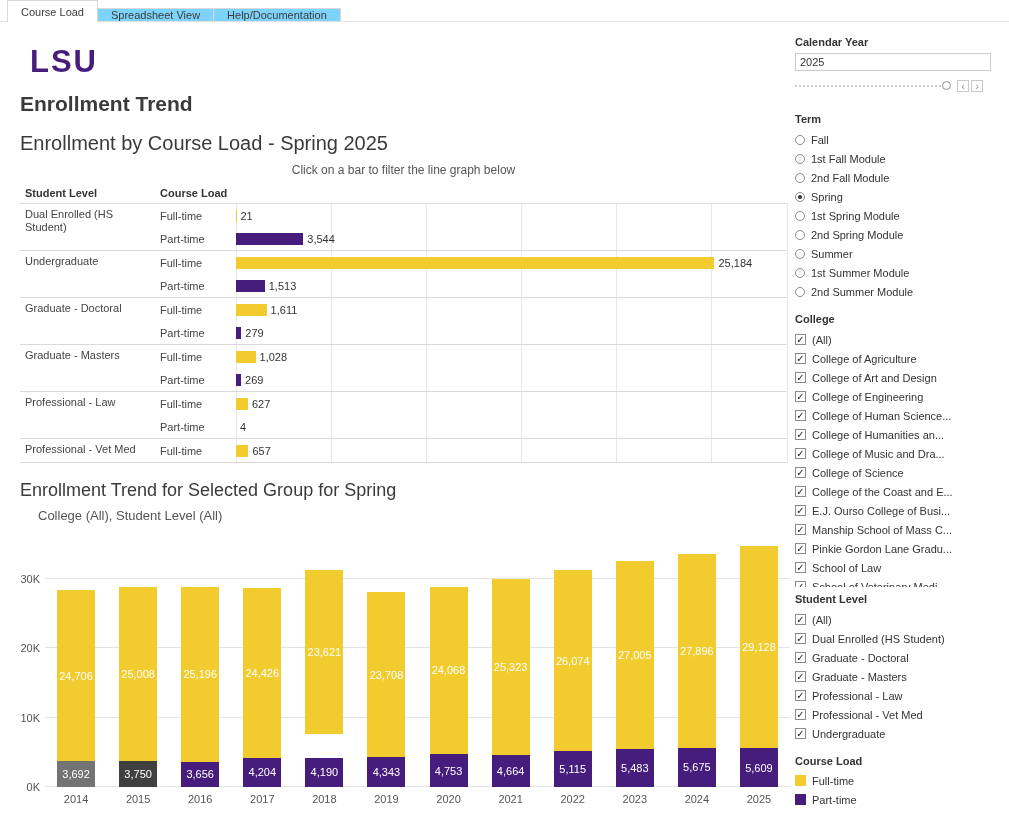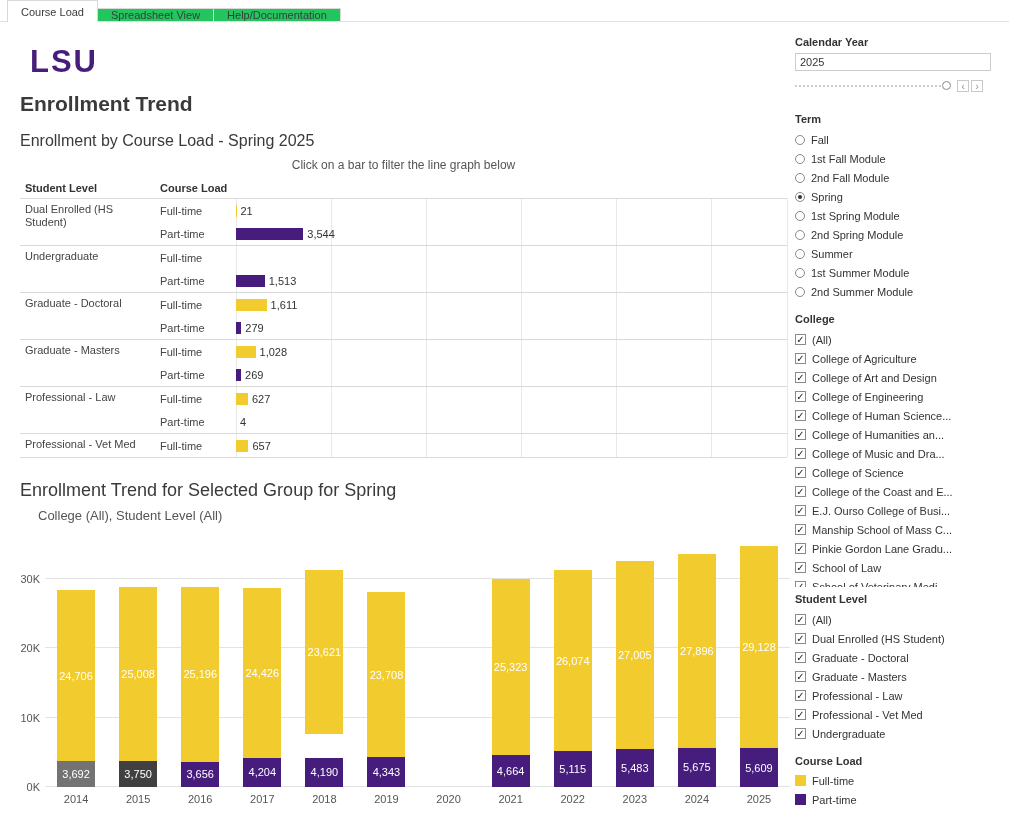--- a/index.html
+++ b/index.html
@@ -8,34 +8,34 @@
     width: 1009px; height: 828px; position: relative; overflow: hidden;
     background: #fff; color: #333;
     font-family: "Liberation Sans", sans-serif; font-size: 11px;
   }
 
   
   .tab-bar { position: absolute; top: 0; left: 0; width: 100%; height: 22px;
     display: flex; align-items: stretch; background: #fff; padding-left: 7px;
     border-bottom: 1px solid #e0e0e0; z-index: 5; }
   .tab { font-size: 11px; color: #3c3c3c; display: flex; align-items: center;
-    padding: 0 13px; background: #22c55e; border: 1px solid #d9d9d9; border-bottom: 0;
+    padding: 0 13px; background: #7dd3fc; border: 1px solid #d9d9d9; border-bottom: 0;
     margin-right: -1px; margin-top: 8px; white-space: nowrap; }
   .tab.active { background: #fff; margin-top: 0; margin-bottom: -1px; z-index: 6; }
 
   
   .main { position: absolute; left: 0; top: 22px; width: 791px; height: 806px; }
   .logo { position: absolute; left: 30px; top: 22px; font-size: 31px; font-weight: 700;
     color: #461D7C; letter-spacing: 2px; }
   .page-title { position: absolute; left: 20px; top: 70px; font-size: 21px;
     font-weight: 700; color: #3a3a3a; }
 
   
   .chart1 { position: absolute; left: 20px; top: 110px; width: 767px; }
-  .c1-title { font-size: 16px; color: #3a3a3a; }
+  .c1-title { font-size: 20px; color: #3a3a3a; }
   .c1-subtitle { text-align: center; font-size: 12px; color: #555; margin-top: 8px; }
   .c1-header { position: relative; height: 18px; margin-top: 8px; font-size: 11px;
     font-weight: 700; color: #333; }
   .c1-header .col1 { position: absolute; left: 5px; top: 2px; }
   .c1-header .col2 { position: absolute; left: 140px; top: 2px; }
   .c1-table { position: relative; border-bottom: 1px solid #d9d9d9; }
   .c1-grid { position: absolute; left: 216px; right: 0; top: 0; bottom: 0; }
   .c1-gridline { position: absolute; top: 0; bottom: 0; width: 1px; background: #e8e8e8; }
   .c1-group { position: relative; border-top: 1px solid #d9d9d9; }
   .c1-level { position: absolute; left: 0; top: 4px; width: 130px; padding-left: 5px;
@@ -141,20 +141,24 @@
                 <div class="c1-val">3,544</div>
               </div>
             </div>
           </div>
         </div>
         <div class="c1-group">
           <div class="c1-level">Undergraduate</div>
           <div class="c1-rows">
             <div class="c1-row">
               <div class="c1-load">Full-time</div>
+              <div class="c1-track">
+                <div class="c1-bar" style="width: 86.8414%; background: rgb(242, 203, 47);"></div>
+                <div class="c1-val">25,184</div>
+              </div>
             </div>
             <div class="c1-row">
               <div class="c1-load">Part-time</div>
               <div class="c1-track">
                 <div class="c1-bar" style="width: 5.21724%; background: rgb(70, 29, 124);"></div>
                 <div class="c1-val">1,513</div>
               </div>
             </div>
           </div>
         </div>
@@ -283,20 +287,28 @@
           <div class="c2-seg" style="height: 11.6389%; background: rgb(70, 29, 124);">
             <div class="c2-seglabel">4,190</div>
           </div>
         </div>
         <div class="c2-col" style="left: 45.8333%;">
           <div class="c2-seg" style="height: 65.8556%; background: rgb(242, 203, 47);">
             <div class="c2-seglabel">23,708</div>
           </div>
           <div class="c2-seg" style="height: 12.0639%; background: rgb(70, 29, 124);">
             <div class="c2-seglabel">4,343</div>
+          </div>
+        </div>
+        <div class="c2-col" style="left: 54.1667%;">
+          <div class="c2-seg" style="height: 66.8556%; background: rgb(242, 203, 47);">
+            <div class="c2-seglabel">24,068</div>
+          </div>
+          <div class="c2-seg" style="height: 13.2028%; background: rgb(70, 29, 124);">
+            <div class="c2-seglabel">4,753</div>
           </div>
         </div>
         <div class="c2-col" style="left: 62.5%;">
           <div class="c2-seg" style="height: 70.3417%; background: rgb(242, 203, 47);">
             <div class="c2-seglabel">25,323</div>
           </div>
           <div class="c2-seg" style="height: 12.9556%; background: rgb(70, 29, 124);">
             <div class="c2-seglabel">4,664</div>
           </div>
         </div>

